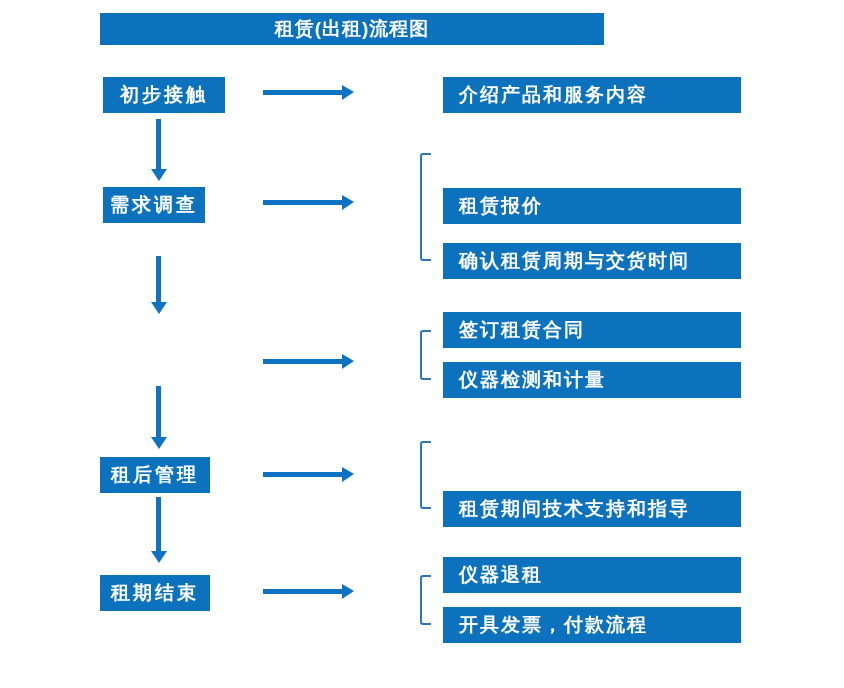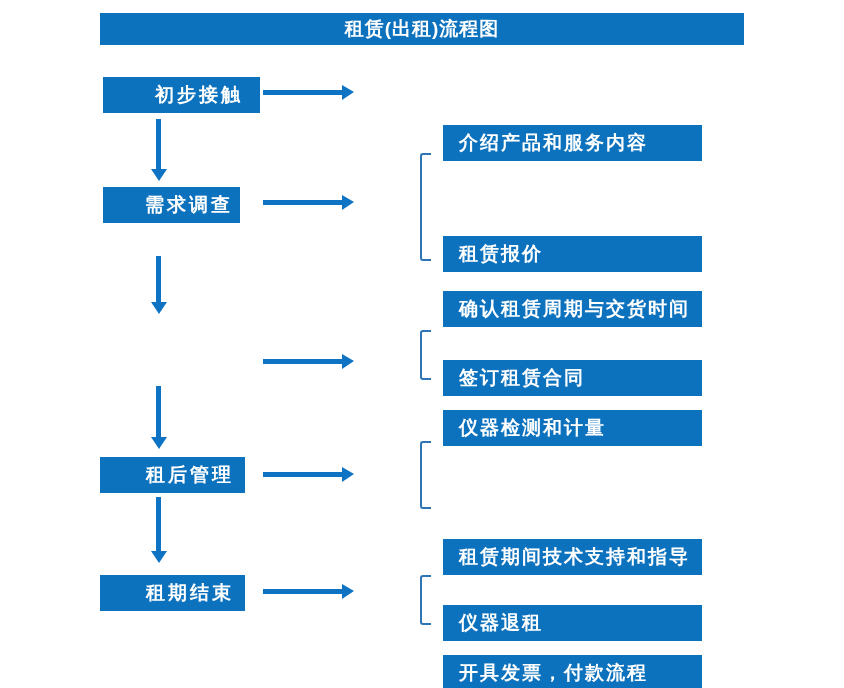--- a/index.html
+++ b/index.html
@@ -2,30 +2,30 @@
 <html><head>
 <meta charset="utf-8">
 <style>
   html,body { margin:0; padding:0; background:#ffffff; }
   .canvas {
     position:relative; width:844px; height:688px; background:#ffffff;
     font-family:"Liberation Sans","DejaVu Sans",sans-serif; font-weight:bold;
     overflow:hidden;
   }
   .title-bar {
-    position:absolute; left:100px; top:13px; width:644px; height:32px;
+    position:absolute; left:100px; top:13px; width:504px; height:32px;
     background:#0d72bd; color:#ffffff; text-align:center; line-height:32px;
     font-size:19px; letter-spacing:1px;
   }
   .box {
     position:absolute; height:36px; background:#0d72bd; color:#ffffff;
     line-height:36px; font-size:19px; white-space:nowrap;
   }
-  .stage { text-align:center; letter-spacing:3px;padding-left:35px; }
-  .output { left:443px; width:259px; padding-left:16px; box-sizing:border-box; letter-spacing:2px;margin-top:48px; }
+  .stage { text-align:center; letter-spacing:3px; }
+  .output { left:443px; width:298px; padding-left:16px; box-sizing:border-box; letter-spacing:2px; }
   .arrow-h { position:absolute; left:263px; width:79px; height:5px; background:#0e73c3; }
   .arrow-h::after {
     content:""; position:absolute; left:100%; top:-5px; width:0; height:0;
     border-left:12px solid #0e73c3; border-top:7px solid transparent; border-bottom:8px solid transparent;
   }
   .arrow-v { position:absolute; left:156px; width:5px; background:#0e73c3; }
   .arrow-v::after {
     content:""; position:absolute; top:100%; left:-5px; width:0; height:0;
     border-top:12px solid #0e73c3; border-left:8px solid transparent; border-right:8px solid transparent;
   }

